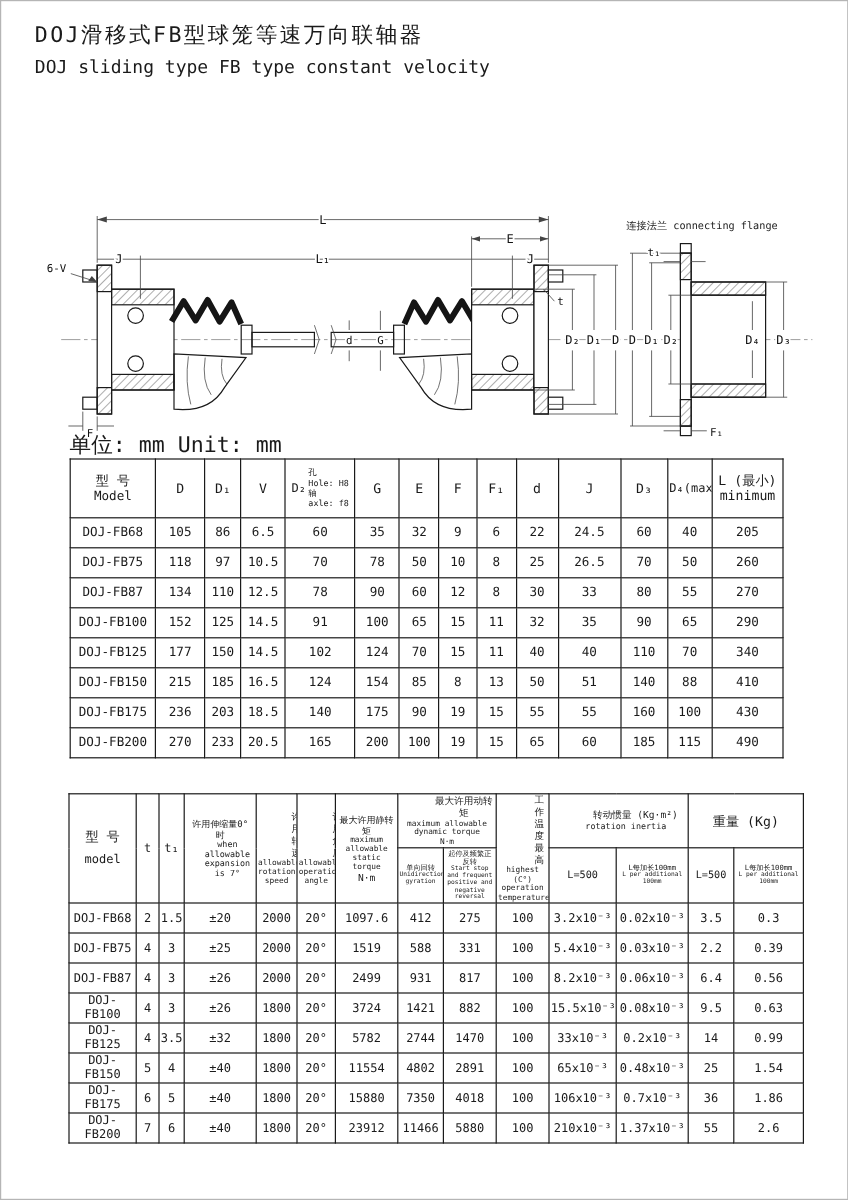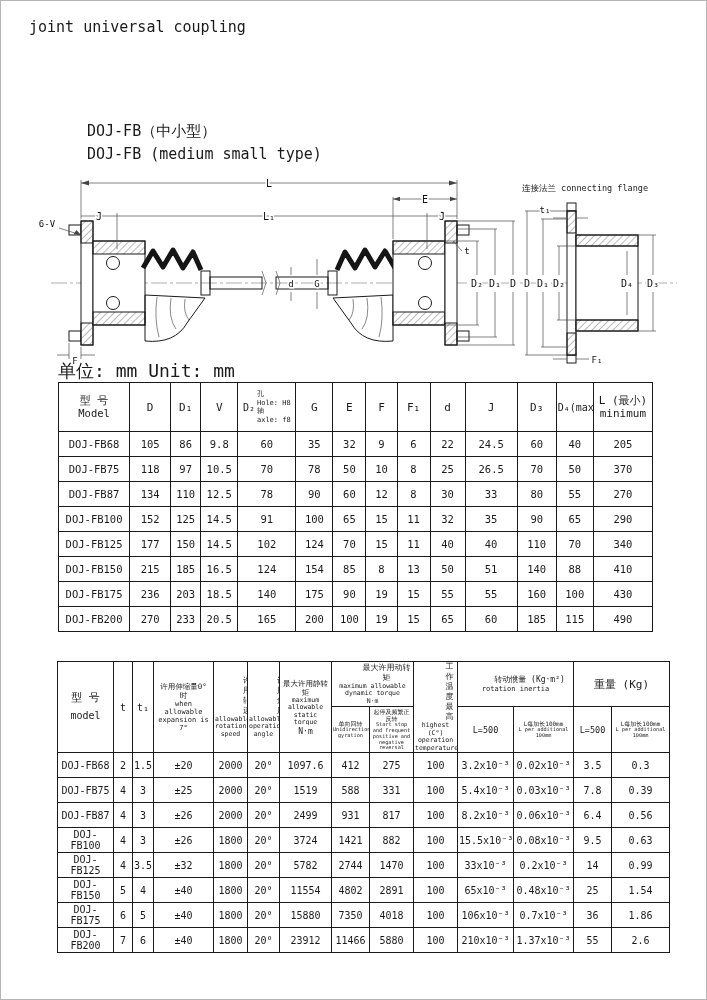--- a/index.html
+++ b/index.html
@@ -36,40 +36,37 @@
   .d2wrap { display:flex; align-items:center; justify-content:center; gap:2px; }
   .d2sub i { display:block; font-style:normal; font-size:7px; line-height:8.5px; text-align:left; }
 
   .t2 { position:absolute; left:56px; top:660px; width:612px; }
   .t2 tr.h1 th { height:38px; }
   .t2 tr.h2 th { height:28px; }
   .t2 td { height:25px; font-size:10px; }
   .zh  { display:block; font-size:8px;  line-height:10px;padding-left:28px; }
   .zh2 { display:block; font-size:7.5px; line-height:9px; }
   .en  { display:block; font-size:6.5px; line-height:7.5px;text-align:center; }
-  .en2 { display:block; font-size:7px; line-height:8px; }
+  .en2 { display:block; font-size:7px; line-height:8px;margin-left:12px; }
   .un  { display:block; font-size:8px; line-height:9px; }
   .big { display:block; font-size:11px; line-height:13px; }
   .hs-zh { display:block; font-size:6px; line-height:7px; }
   .hs-en { display:block; font-size:5.2px; line-height:5.8px; }
   .sym { font-size:10px; }
 </style>
 </head>
 <body>
 
 <div class="page">
 
   <div class="title-block">
-    <div class="title-en">joint universal coupling</div>
+    <div class="title-zh">DOJ滑移式FB型球笼等速万向联轴器</div>
+    <div class="title-en">DOJ sliding type FB type constant velocity</div>
   </div>
 
-  <div class="subtitle-block">
-    <div>DOJ-FB（中小型）</div>
-    <div>DOJ-FB (medium small type)</div>
-  </div>
 
   <svg class="drawing" viewBox="0 0 652 195">
     <defs>
       <pattern id="hatch" width="5" height="5" patternUnits="userSpaceOnUse" patternTransform="rotate(45)">
         <line x1="0" y1="0" x2="0" y2="5" stroke="#3a3a3a" stroke-width="0.7"></line>
       </pattern>
     </defs>
 
     <line x1="22" y1="112" x2="648" y2="112" stroke="#777" stroke-width="0.6" stroke-dasharray="16 3 3 3"></line>
 
@@ -271,21 +268,21 @@
           <span style="display:block">L (最小)</span>
           <span style="display:block">minimum</span>
         </th>
       </tr>
     </thead>
     <tbody>
         <tr>
           <td>DOJ-FB68</td>
           <td>105</td>
           <td>86</td>
-          <td>9.8</td>
+          <td>6.5</td>
           <td>60</td>
           <td>35</td>
           <td>32</td>
           <td>9</td>
           <td>6</td>
           <td>22</td>
           <td>24.5</td>
           <td>60</td>
           <td>40</td>
           <td>205</td>
@@ -297,21 +294,21 @@
           <td>10.5</td>
           <td>70</td>
           <td>78</td>
           <td>50</td>
           <td>10</td>
           <td>8</td>
           <td>25</td>
           <td>26.5</td>
           <td>70</td>
           <td>50</td>
-          <td>370</td>
+          <td>260</td>
         </tr>
         <tr>
           <td>DOJ-FB87</td>
           <td>134</td>
           <td>110</td>
           <td>12.5</td>
           <td>78</td>
           <td>90</td>
           <td>60</td>
           <td>12</td>
@@ -510,21 +507,21 @@
           <td>3</td>
           <td>±25</td>
           <td>2000</td>
           <td>20°</td>
           <td>1519</td>
           <td>588</td>
           <td>331</td>
           <td>100</td>
           <td>5.4x10⁻³</td>
           <td>0.03x10⁻³</td>
-          <td>7.8</td>
+          <td>2.2</td>
           <td>0.39</td>
         </tr>
         <tr>
           <td>DOJ-FB87</td>
           <td>4</td>
           <td>3</td>
           <td>±26</td>
           <td>2000</td>
           <td>20°</td>
           <td>2499</td>

